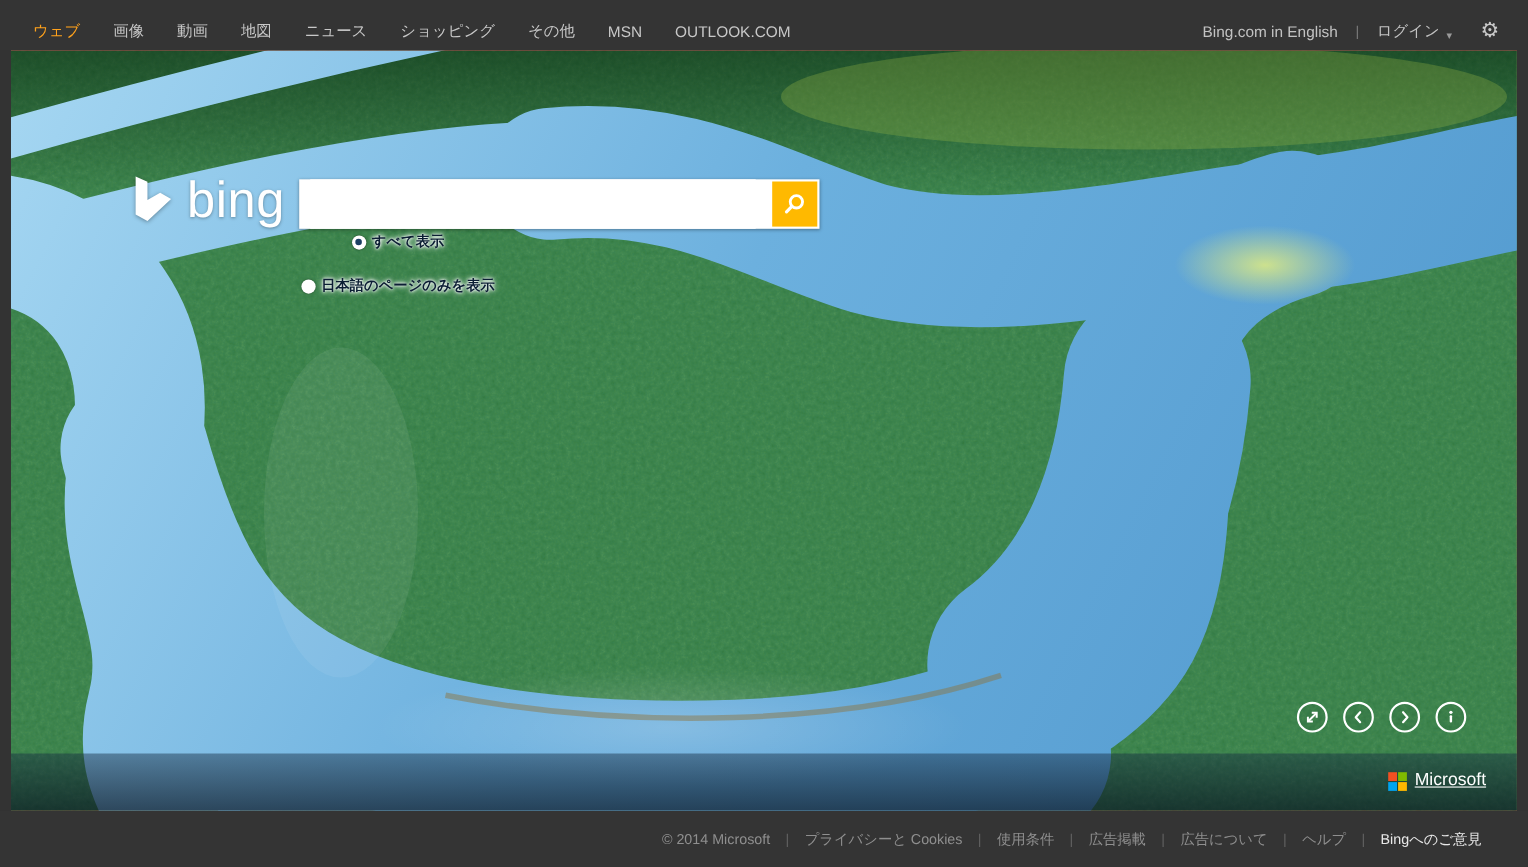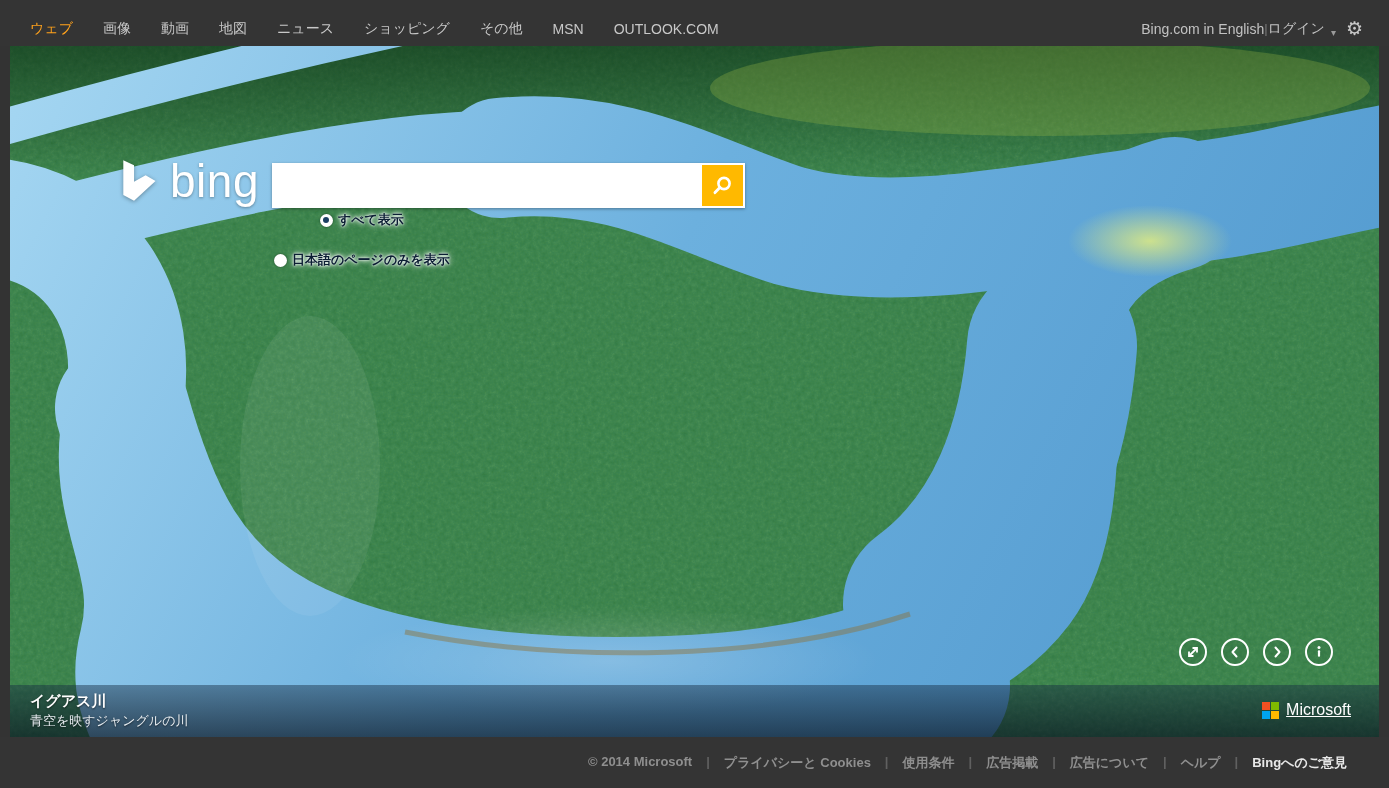--- a/index.html
+++ b/index.html
@@ -6,21 +6,21 @@
   html,body { width:1389px; height:788px; overflow:hidden; background:#333333;
               font-family:"Liberation Sans","DejaVu Sans",sans-serif; }
 
   
   .topnav { height:46px; background:#343434; display:flex; align-items:center;
             padding:11px 26px 0 30px; }
   .topnav .links { display:flex; align-items:center; gap:30px; }
   .nav-item { font-size:14px; color:#c8c8c8; cursor:pointer; white-space:nowrap; }
   .nav-item.active { color:#ffa21c; }
   .topnav .spacer { flex:1; }
-  .topnav .right { display:flex; align-items:center; }
+  .topnav .right { display:flex; align-items:center; gap:16px; }
   .nav-right-link { font-size:14px; color:#c2c2c2; cursor:pointer; white-space:nowrap; }
   .nav-sep { color:#7a7a7a; font-size:13px; }
   .login-wrap { display:flex; align-items:flex-end; gap:6px; cursor:pointer; }
   .caret { color:#9a9a9a; font-size:10px; }
   .gear { color:#c8c8c8; font-size:19px; margin-left:10px; cursor:pointer; line-height:1; }
 
   
   .stage { position:relative; margin:0 10px; height:691px; overflow:hidden; background:#ef4444; }
   .scene { position:absolute; left:0; top:0; width:1369px; height:691px; display:block; }
 
@@ -72,21 +72,21 @@
              gap:7px; }
   .ms-squares { display:grid; grid-template-columns:8px 8px; grid-template-rows:8px 8px;
                 gap:1px; }
   .ms-sq1 { background:#f25022; } .ms-sq2 { background:#7fba00; }
   .ms-sq3 { background:#00a4ef; } .ms-sq4 { background:#ffb900; }
   .ms-name { color:#ffffff; font-size:16px;text-decoration:underline; }
 
   
   .footer { height:51px; background:#343434; display:flex; align-items:center;
             justify-content:flex-end; padding-right:42px; }
-  .footer-row { display:flex; gap:14px; font-size:13px;font-weight:bold; }
+  .footer-row { display:flex; align-items:center; gap:14px; font-size:13px; }
   .f-item { color:#8f8f8f; cursor:pointer; white-space:nowrap; }
   .f-item.static { cursor:default; }
   .f-item.bright { color:#e8e8e8; }
   .f-sep { color:#606060; }
 </style>
 </head>
 <body>
 
 <div class="topnav">
   <div class="links">
@@ -213,24 +213,20 @@
     </button>
     <button class="circle-btn">
       <svg width="16" height="16" viewBox="0 0 16 16">
         <circle cx="8" cy="3.6" r="1.5" fill="#fff"></circle>
         <rect x="6.9" y="6.2" width="2.2" height="6.6" rx="1" fill="#fff"></rect>
       </svg>
     </button>
   </div>
 
   <div class="infobar">
-    <div class="info-col col1">
-      <div class="info-title">イグアス川</div>
-      <div class="info-sub">青空を映すジャングルの川</div>
-    </div>
     <div class="info-col col3">
       <div class="info-title">話題の検索ワード</div>
     </div>
     <div class="ms-logo">
       <span class="ms-squares">
         <span class="ms-sq1"></span>
           <span class="ms-sq2"></span>
           <span class="ms-sq3"></span>
           <span class="ms-sq4"></span>
       </span>

